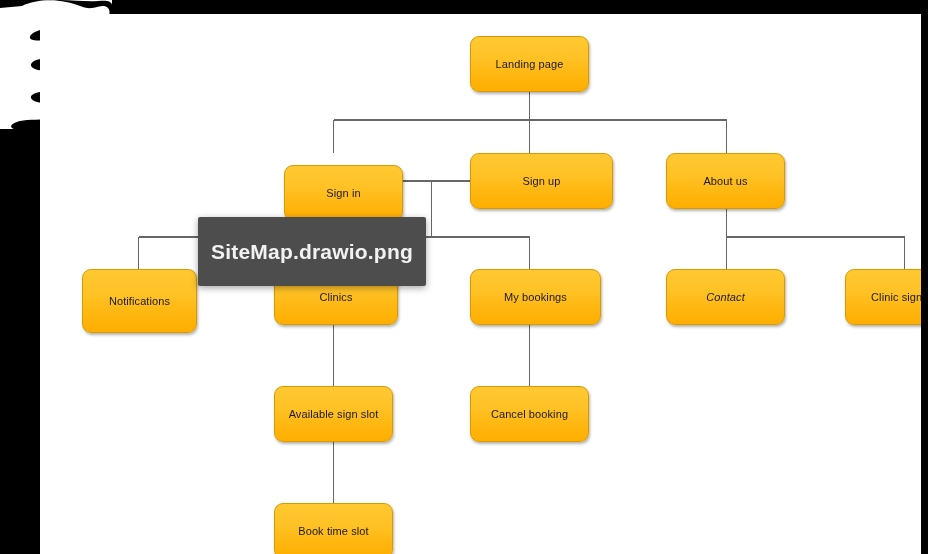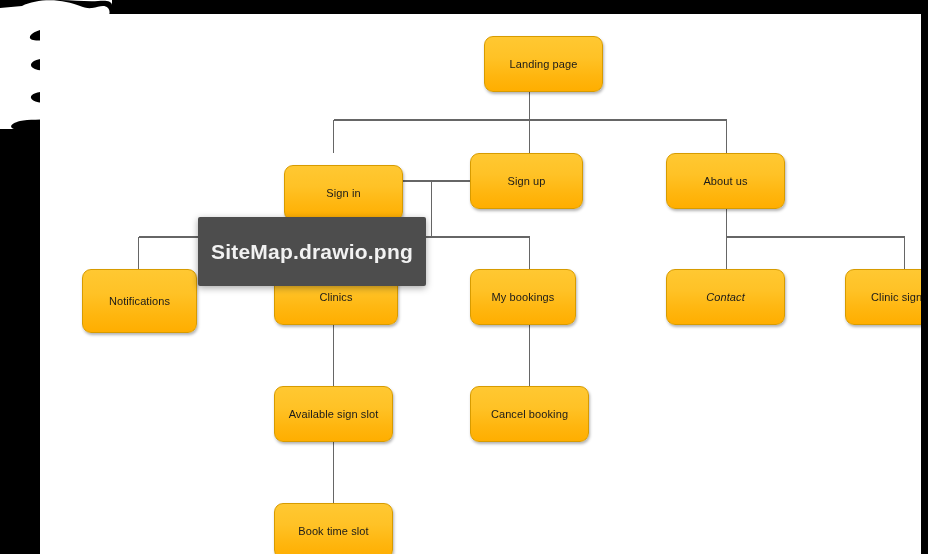--- a/index.html
+++ b/index.html
@@ -138,39 +138,39 @@
           <path d="M864.5,223 L864.5,255"></path>
 
           <path d="M293.5,311 L293.5,372"></path>
           <path d="M293.5,428 L293.5,489"></path>
 
           <path d="M489.5,311 L489.5,372"></path>
         </g>
       </svg>
 
       <div id="nodes-layer">
-          <div class="node" style="left: 444px; top: 22px; width: 119px; height: 56px;">
+          <div class="node" style="left: 430px; top: 22px; width: 119px; height: 56px;">
             <span>Landing page</span>
           </div>
           <div class="node" style="left: 234px; top: 151px; width: 119px; height: 56px; margin-left: 10px;">
             <span>Sign in</span>
           </div>
-          <div class="node" style="left: 430px; top: 139px; width: 113px; height: 56px;">
+          <div class="node" style="left: 430px; top: 139px; width: 143px; height: 56px;">
             <span>Sign up</span>
           </div>
           <div class="node" style="left: 626px; top: 139px; width: 119px; height: 56px;">
             <span>About us</span>
           </div>
           <div class="node" style="left: 42px; top: 255px; width: 115px; height: 64px;">
             <span>Notifications</span>
           </div>
           <div class="node" style="left: 234px; top: 255px; width: 124px; height: 56px; align-items: center;">
             <span>Clinics</span>
           </div>
-          <div class="node" style="left: 430px; top: 255px; width: 106px; height: 56px;">
+          <div class="node" style="left: 430px; top: 255px; width: 131px; height: 56px;">
             <span>My bookings</span>
           </div>
           <div class="node" style="left: 626px; top: 255px; width: 119px; height: 56px; font-style: italic;">
             <span>Contact</span>
           </div>
           <div class="node" style="left: 805px; top: 255px; width: 119px; height: 56px;">
             <span>Clinic sign up</span>
           </div>
           <div class="node" style="left: 234px; top: 372px; width: 119px; height: 56px;">
             <span>Available sign slot</span>

